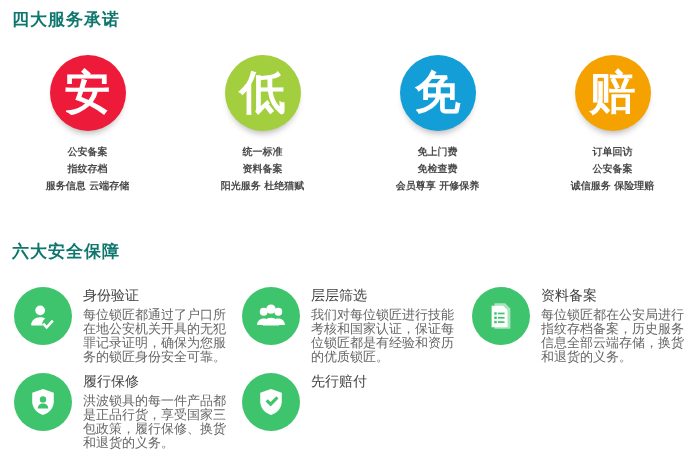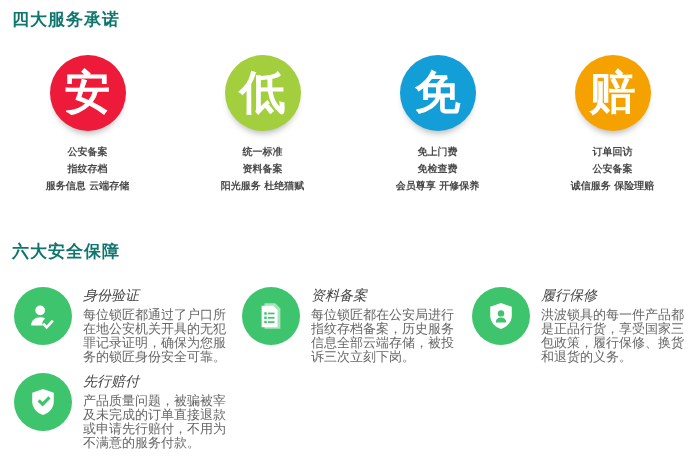--- a/index.html
+++ b/index.html
@@ -91,21 +91,20 @@
   .cell-text{
     margin-left:11px;
     padding-top:1px;
   }
   .cell-title{
     font-size:14px;
     color:#444444;
     line-height:18px;
     margin-bottom:4px;
     white-space:nowrap;
-    font-style:italic;
   }
   .cell-desc{
     font-size:13px;
     color:#666666;
     line-height:14px;
     width:148px;
     word-break:break-all;
   }
 </style>
 </head>
@@ -172,39 +171,55 @@
         <path d="M3.4 26c0-5.2 4.3-8.6 9.6-8.6 2 0 3.9.5 5.4 1.4-1.8.9-3.1 2.8-3.1 5 0 .8.2 1.6.5 2.2H3.4z"></path>
         <path d="M17.3 23.1l2.6 2.9 5.5-6.1 2.1 1.9-7.6 8.4-4.7-5.2z"></path>
       </svg>
     </div>
     <div class="cell-text">
       <div class="cell-title">身份验证</div>
       <div class="cell-desc">每位锁匠都通过了户口所在地公安机关开具的无犯罪记录证明，确保为您服务的锁匠身份安全可靠。</div>
     </div>
   </div>
 
+  <div class="cell">
+    <div class="icon-circle" style="background: rgb(62, 196, 109);">
+      <svg width="30" height="30" viewBox="0 0 32 32" fill="#ffffff">
+        <circle cx="8.2" cy="11.5" r="4.2"></circle>
+        <circle cx="23.8" cy="11.5" r="4.2"></circle>
+        <path d="M1.2 25.5c0-4.1 3.1-6.8 7-6.8s7 2.7 7 6.8z"></path>
+        <path d="M16.8 25.5c0-4.1 3.1-6.8 7-6.8s7 2.7 7 6.8z"></path>
+        <circle cx="16" cy="8.6" r="5"></circle>
+        <path d="M7.4 26.2c0-5 3.8-8.4 8.6-8.4s8.6 3.4 8.6 8.4z"></path>
+      </svg>
+    </div>
+    <div class="cell-text">
+      <div class="cell-title">层层筛选</div>
+      <div class="cell-desc">我们对每位锁匠进行技能考核和国家认证，保证每位锁匠都是有经验和资历的优质锁匠。</div>
+    </div>
+  </div>
 
   <div class="cell">
     <div class="icon-circle" style="background: rgb(62, 196, 109);">
       <svg width="30" height="30" viewBox="0 0 32 32" fill="#ffffff">
         <path d="M9 2.5h11.5L26 8v21.5H9z" fill="#ffffff" opacity="0.55"></path>
         <path d="M6 5h12.2L23 9.7V28H6z"></path>
         <g fill="#3ec46d">
           <rect x="8.8" y="12" width="2.6" height="2.6"></rect>
           <rect x="12.6" y="12.4" width="7.2" height="1.8"></rect>
           <rect x="8.8" y="16.6" width="2.6" height="2.6"></rect>
           <rect x="12.6" y="17" width="7.2" height="1.8"></rect>
           <rect x="8.8" y="21.2" width="2.6" height="2.6"></rect>
           <rect x="12.6" y="21.6" width="7.2" height="1.8"></rect>
         </g>
       </svg>
     </div>
     <div class="cell-text">
       <div class="cell-title">资料备案</div>
-      <div class="cell-desc">每位锁匠都在公安局进行指纹存档备案，历史服务信息全部云端存储，被投诉三次立刻下岗。</div>
+      <div class="cell-desc">每位锁匠都在公安局进行指纹存档备案，历史服务信息全部云端存储，换货和退货的义务。</div>
     </div>
   </div>
 
 
   <div class="cell">
     <div class="icon-circle" style="background: rgb(62, 196, 109);">
       <svg width="30" height="30" viewBox="0 0 32 32" fill="#ffffff">
         <path d="M16 2.2l11.5 4v9.2c0 7-4.8 12.2-11.5 14.4C9.3 27.6 4.5 22.4 4.5 15.4V6.2z"></path>
         <g fill="#3ec46d">
           <circle cx="16" cy="13.2" r="3.4"></circle>
@@ -220,17 +235,16 @@
 
   <div class="cell">
     <div class="icon-circle" style="background: rgb(62, 196, 109);">
       <svg width="30" height="30" viewBox="0 0 32 32" fill="#ffffff">
         <path d="M16 2.2l11.5 4v9.2c0 7-4.8 12.2-11.5 14.4C9.3 27.6 4.5 22.4 4.5 15.4V6.2z"></path>
         <path d="M10.2 15.4l2.3-2.4 3.1 3.1 6.1-6.2 2.3 2.3-8.4 8.6z" fill="#3ec46d"></path>
       </svg>
     </div>
     <div class="cell-text">
       <div class="cell-title">先行赔付</div>
-      <div class="cell-desc">产品质量问题，被骗被宰及未完成的订单直接退款或申请先行赔付，不用为不满意的服务付款。</div>
     </div>
   </div>
 
 </div>
 
 </body></html>

